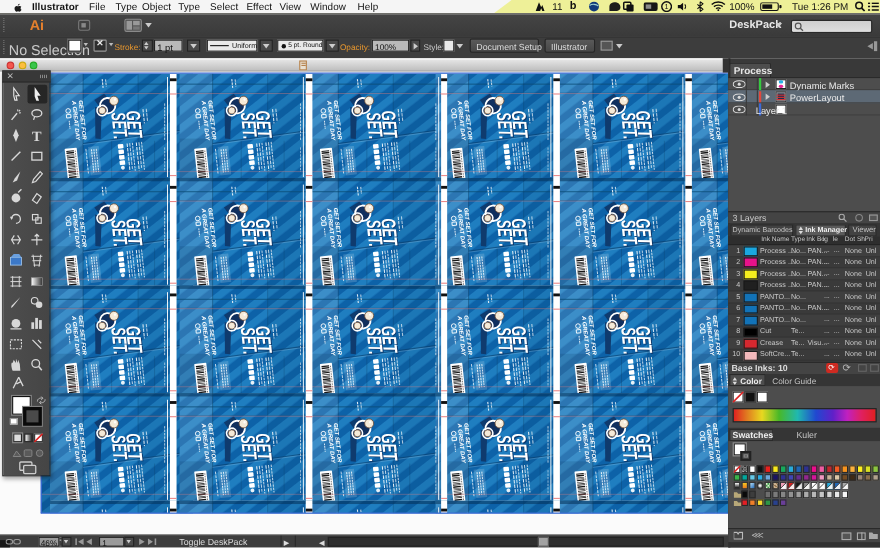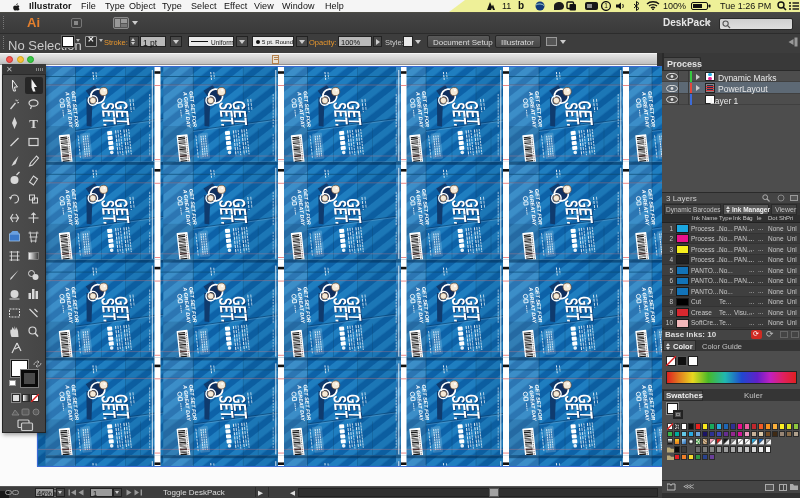--- a/index.html
+++ b/index.html
@@ -505,21 +505,21 @@
 <span class="tx" style="left:718px;top:84.1px;font-size:8.5px;color:#e8e8e8">PowerLayout</span>
 <div class="abs" style="left:662px;top:93.7px;width:138px;height:11.6px;border-bottom:1px solid #404040"></div>
 <svg class="abs" style="left:666px;top:96.2px" width="12" height="7" viewBox="0 0 12 7">
       <ellipse cx="6" cy="3.5" rx="5.5" ry="3.2" fill="none" stroke="#ddd" stroke-width="1"></ellipse>
       <circle cx="6" cy="3.5" r="1.4" fill="#ddd"></circle>
     </svg>
 <div class="abs" style="left:678px;top:93.7px;width:1px;height:11.6px;background:#3a3a3a"></div>
 <div class="abs" style="left:688px;top:93.7px;width:1px;height:11.6px;background:#3a3a3a"></div>
 <div class="abs" style="left:690px;top:94.2px;width:2.4px;height:10.6px;background:#3d6bd8"></div>
 <div class="abs" style="left:705px;top:94.7px;width:9.5px;height:9.5px;background:#fff;border:0.5px solid #222"></div>
-<span class="tx" style="left:710px;top:95.7px;font-size:8.5px;color:#e8e8e8">Layer 1</span>
+<span class="tx" style="left:687px;top:95.7px;font-size:8.5px;color:#e8e8e8">Layer 1</span>
 <div class="abs" style="left:662px;top:192px;width:138px;height:11px;background:#444;border-top:1px solid #2a2a2a"></div>
 <span class="tx" style="left:666px;top:193.5px;font-size:8px;color:#ccc">3 Layers</span>
 <svg class="abs" style="left:762px;top:194px" width="8" height="8" viewBox="0 0 8 8">
       <circle cx="3.2" cy="3.2" r="2.4" fill="none" stroke="#aaa" stroke-width="1"></circle>
       <line x1="5" y1="5" x2="7.5" y2="7.5" stroke="#aaa" stroke-width="1.1"></line>
     </svg>
 <svg class="abs" style="left:777px;top:194px" width="8" height="8" viewBox="0 0 8 8">
       <circle cx="4" cy="4" r="3" fill="none" stroke="#888" stroke-width="1"></circle>
     </svg>
 <div class="abs" style="left:790px;top:194.5px;width:8px;height:6px;border:1px solid #999;background:#555"></div>
@@ -653,21 +653,21 @@
 <div class="abs" style="left:666px;top:356px;width:10px;height:10px;background:#fff;border:1px solid #222"></div>
 <svg class="abs" style="left:666px;top:356px" width="10" height="10">
       <line x1="0" y1="10" x2="10" y2="0" stroke="#d22" stroke-width="1.5"></line>
     </svg>
 <div class="abs" style="left:677px;top:356px;width:10px;height:10px;background:#111;border:1px solid #555"></div>
 <div class="abs" style="left:688px;top:356px;width:10px;height:10px;background:#fff;border:1px solid #222"></div>
 <div class="abs" style="left:666px;top:371px;width:131px;height:13px;border:1px solid #222;background:linear-gradient(90deg,#e02020,#e07820 9%,#e8d820 20%,#48b828 32%,#20b8b0 45%,#2048d0 58%,#6020c8 70%,#c020c0 80%,#e02060 90%,#e02020)"></div>
 <div class="abs" style="left:662px;top:389px;width:138px;height:11.5px;background:#353535"></div>
 <div class="abs" style="left:663px;top:389.5px;width:40px;height:11px;background:#4d4d4d;border:1px solid #2a2a2a"></div>
 <span class="tx" style="left:666px;top:391px;font-size:8px;font-weight:bold;color:#eee">Swatches</span>
-<span class="tx" style="left:744px;top:391px;font-size:8px;color:#c2c2c2">Kuler</span>
+<span class="tx" style="left:724px;top:391px;font-size:8px;color:#c2c2c2">Kuler</span>
 <div class="abs" style="left:662px;top:400.5px;width:138px;height:82px;background:#4d4d4d"></div>
 <div class="abs" style="left:667px;top:403px;width:11px;height:11px;background:#fff;border:1px solid #1a1a1a;box-shadow:0 0 0 1px #888"></div>
 <div class="abs" style="left:673px;top:410px;width:10px;height:9px;background:#4d4d4d;border:2px solid #222"></div>
 <div class="abs" style="left:676px;top:413px;width:4px;height:3px;background:#4d4d4d;border:1px solid #888"></div>
 <div class="abs" style="left:666.5px;top:423.2px;width:6.6px;height:6.6px;background:#fff;border:0.5px solid #333"></div>
     <svg class="abs" style="left:666.5px;top:423.2px" width="6.6" height="6.6">
       <line x1="0" y1="6.6" x2="6.6" y2="0" stroke="#d22" stroke-width="1.4"></line>
     </svg>
 <div class="abs" style="left:673.5px;top:423.2px;width:6.6px;height:6.6px;background:#eee;border:0.5px solid #333"></div>
     <svg class="abs" style="left:673.5px;top:423.2px" width="6.6" height="6.6">

